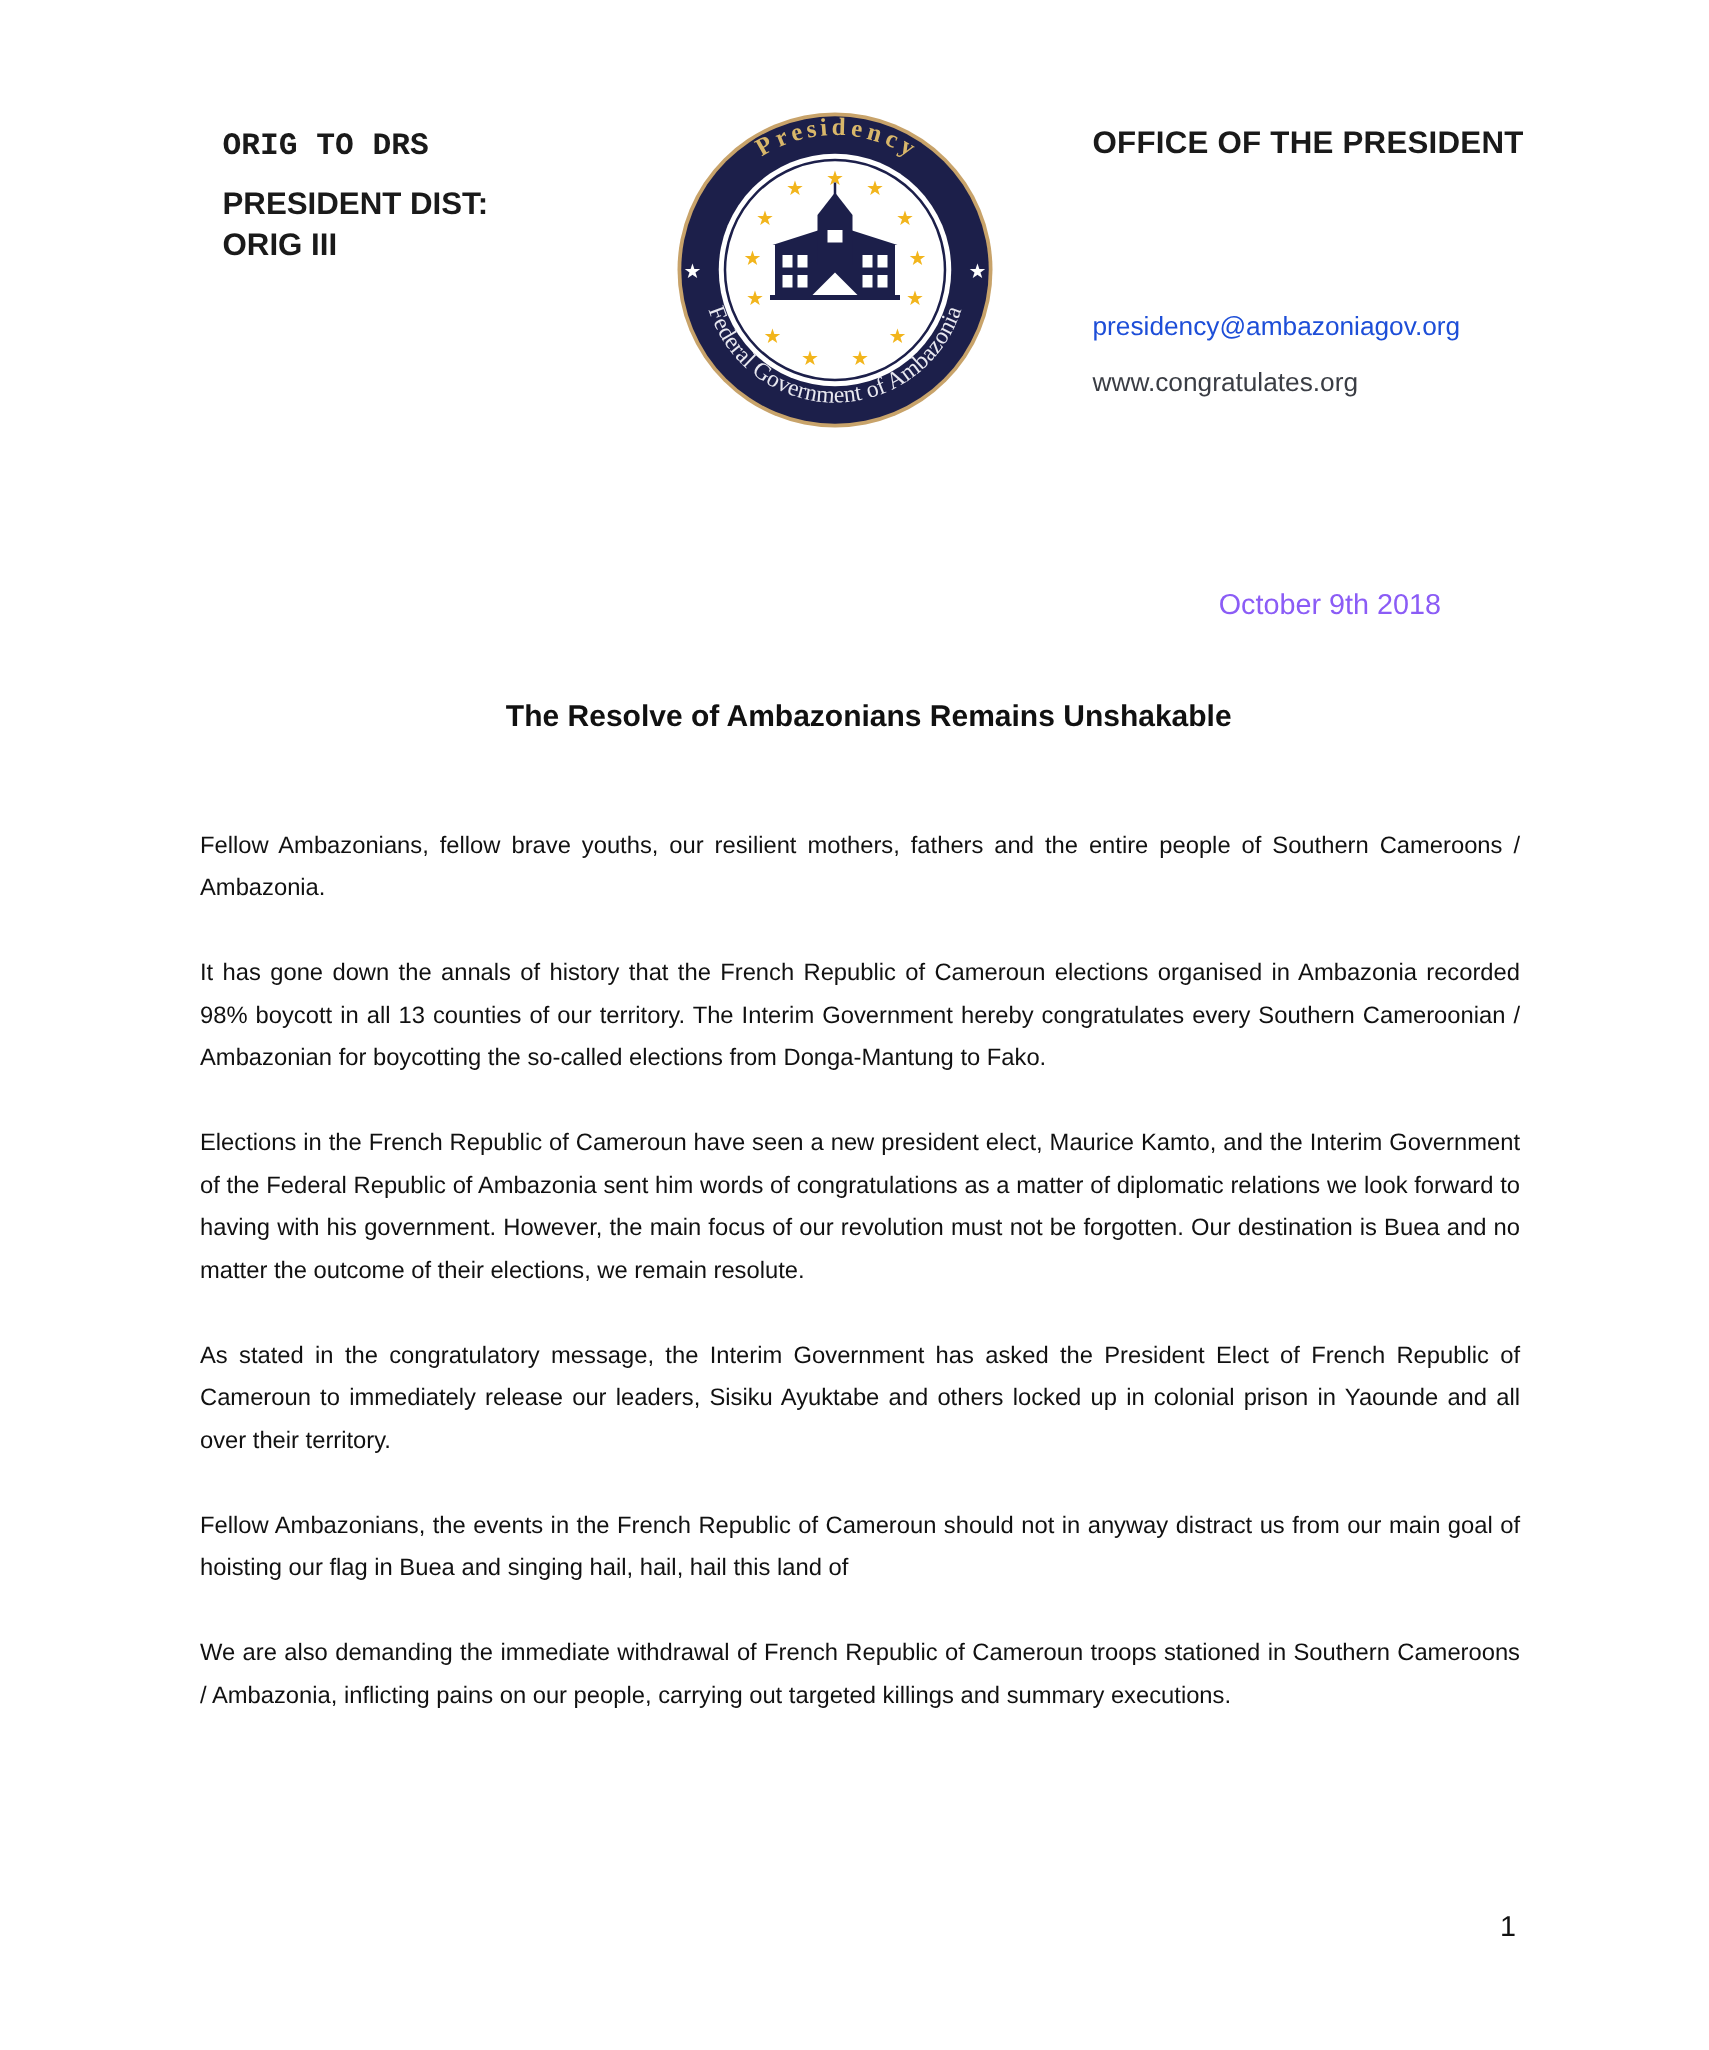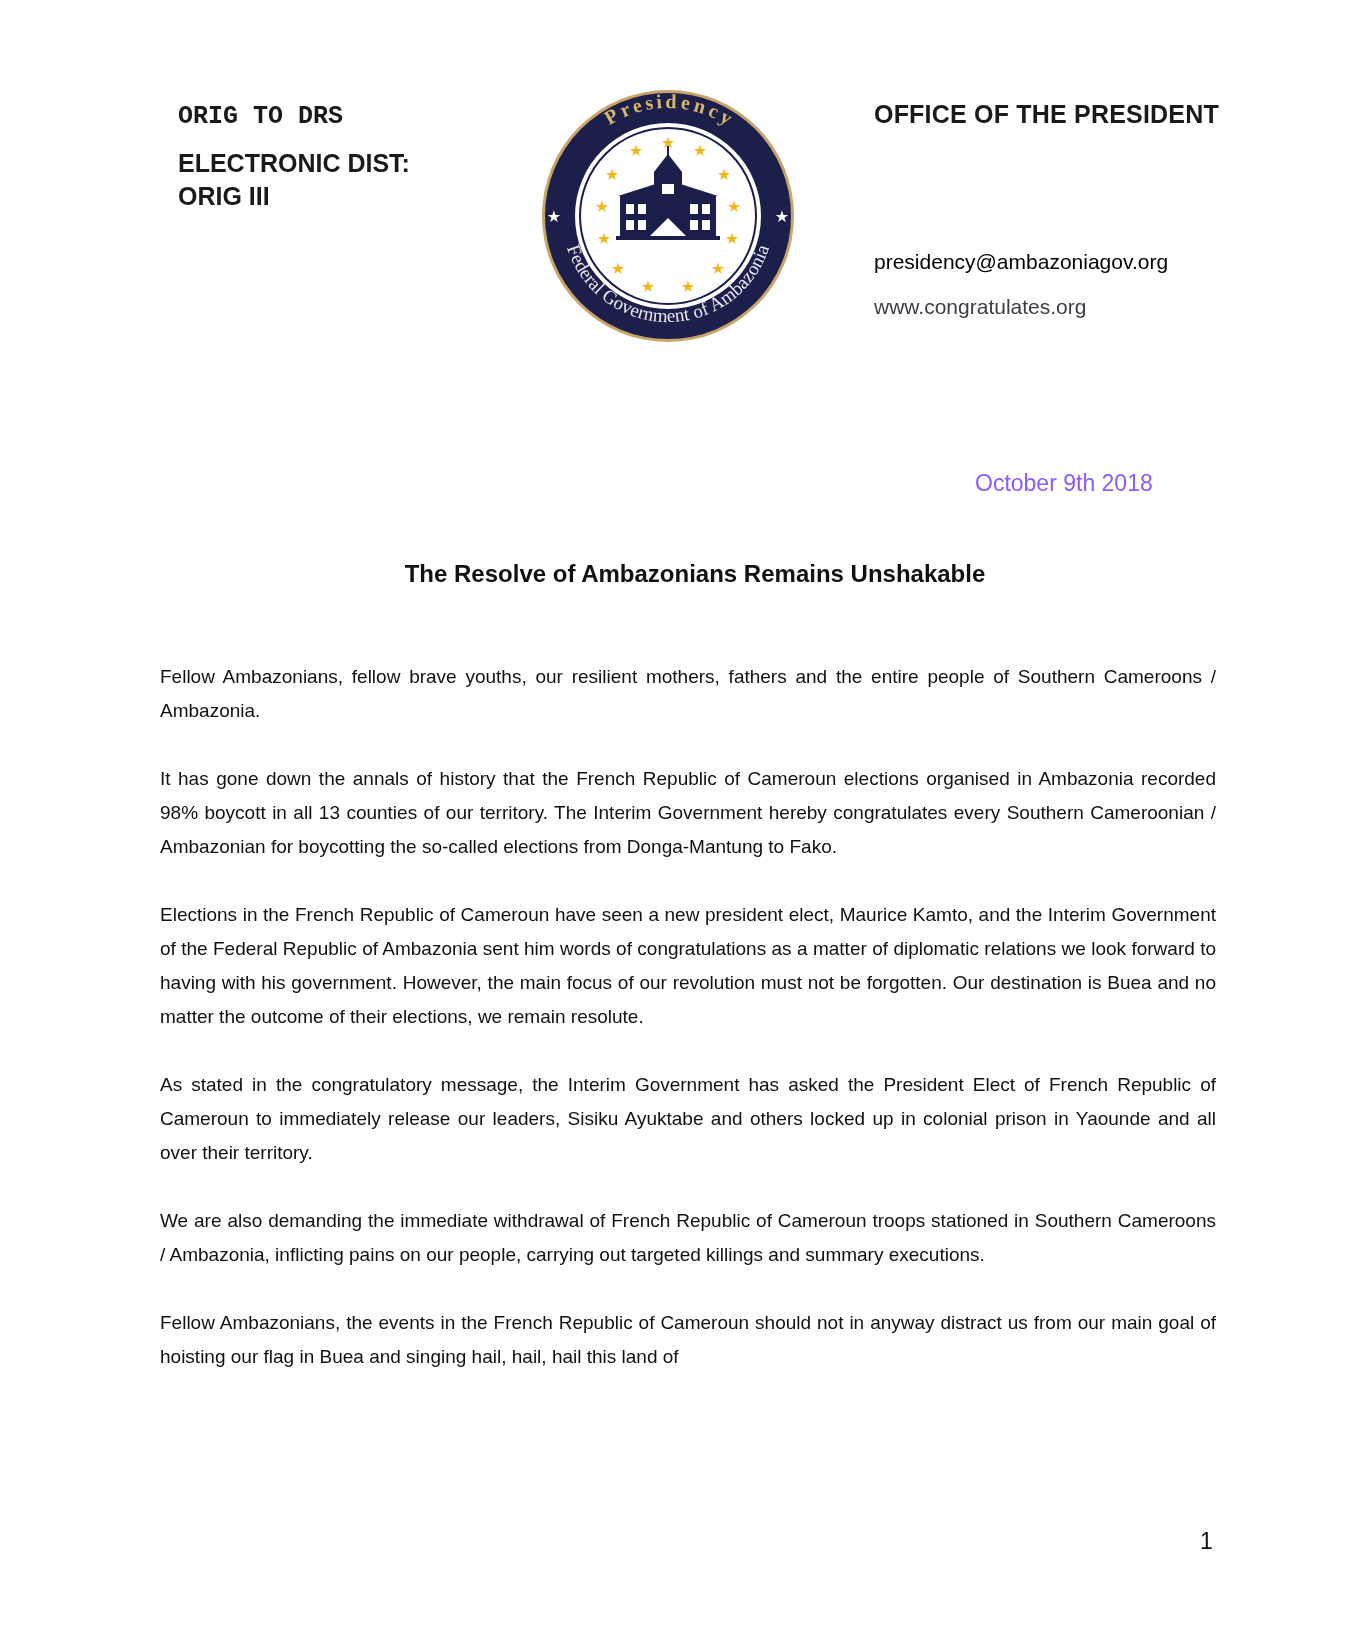--- a/index.html
+++ b/index.html
@@ -2,36 +2,36 @@
 <html><head>
 <meta charset="utf-8">
 <style>
   html, body { margin: 0; padding: 0; background: #ffffff; }
   body { width: 1367px; height: 1640px; position: relative; overflow: hidden;
          font-family: "Liberation Sans", sans-serif; color: #111111; }
   .abs { position: absolute; }
   .hdr-left { left: 178px; top: 100px; font-weight: bold; font-size: 25px; line-height: 33px; color: #1a1a1a; }
   .hdr-left .line1 { margin-bottom: 14px; font-family: Liberation Mono, monospace; }
   .hdr-right { left: 874px; top: 100px; font-weight: bold; font-size: 25px; color: #1a1a1a; letter-spacing: 0.2px; text-align: right; }
-  .contact { left: 874px; font-size: 21px; color: #000000; }
+  .contact { left: 874px; font-size: 21px; color: #1d4ed8; }
   .contact.email { top: 250px; }
   .contact.web { top: 295px; color: #3a3d44; }
   .seal { left: 540px; top: 88px; width: 256px; height: 256px; }
   .date { left: 975px; top: 470px; font-size: 23px; color: #8b5cf6; }
   .title { left: 0; width: 1390px; top: 560px; text-align: center; font-weight: bold; font-size: 24px; color: #111; }
   .body { left: 160px; width: 1056px; top: 660px; font-size: 19px; line-height: 34px; color: #111; }
   .body p { margin: 0 0 34px 0; text-align: justify; }
   .pagenum { left: 1200px; top: 1528px; font-size: 23px; color: #111; }
 </style>
 </head>
 <body>
 
 <div class="abs hdr-left">
   <div class="line1">ORIG TO DRS</div>
-  <div>ELECTRONIC DIST:</div>
+  <div>PRESIDENT DIST:</div>
   <div>ORIG III</div>
 </div>
 
 <div class="abs seal">
   <svg width="256" height="256" viewBox="0 0 256 256">
     <defs>
       <path id="arcTop" d="M 50 128 A 78 78 0 0 1 206 128"></path>
       <path id="arcBot" d="M 22 128 A 106 106 0 0 0 234 128"></path>
     </defs>
     <circle cx="128" cy="128" r="126" fill="#c8a36a"></circle>
@@ -95,17 +95,17 @@
 
 <div class="abs date">October 9th 2018</div>
 
 <div class="abs title">The Resolve of Ambazonians Remains Unshakable</div>
 
 <div class="abs body">
   <p>Fellow Ambazonians, fellow brave youths, our resilient mothers, fathers and the entire people of Southern Cameroons / Ambazonia.</p>
   <p>It has gone down the annals of history that the French Republic of Cameroun elections organised in Ambazonia recorded 98% boycott in all 13 counties of our territory. The Interim Government hereby congratulates every Southern Cameroonian / Ambazonian for boycotting the so-called elections from Donga-Mantung to Fako.</p>
   <p>Elections in the French Republic of Cameroun have seen a new president elect, Maurice Kamto, and the Interim Government of the Federal Republic of Ambazonia sent him words of congratulations as a matter of diplomatic relations we look forward to having with his government. However, the main focus of our revolution must not be forgotten. Our destination is Buea and no matter the outcome of their elections, we remain resolute.</p>
   <p>As stated in the congratulatory message, the Interim Government has asked the President Elect of French Republic of Cameroun to immediately release our leaders, Sisiku Ayuktabe and others locked up in colonial prison in Yaounde and all over their territory.</p>
+  <p>Fellow Ambazonians, the events in the French Republic of Cameroun should not in anyway distract us from our main goal of hoisting our flag in Buea and singing hail, hail, hail this land of</p>
   <p>We are also demanding the immediate withdrawal of French Republic of Cameroun  troops stationed in Southern Cameroons / Ambazonia, inflicting pains on our people, carrying out targeted killings and summary executions.</p>
-  <p>Fellow Ambazonians, the events in the French Republic of Cameroun should not in anyway distract us from our main goal of hoisting our flag in Buea and singing hail, hail, hail this land of</p>
 </div>
 
 <div class="abs pagenum">1</div>
 
 </body></html>

